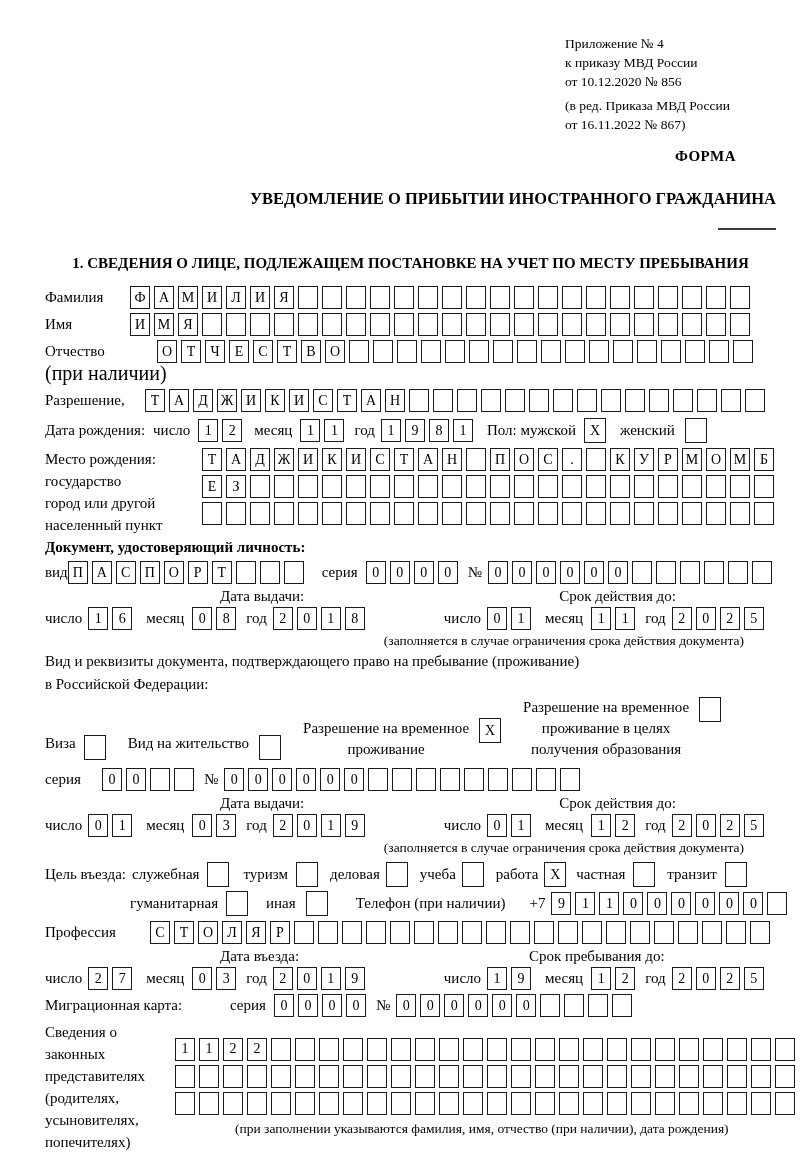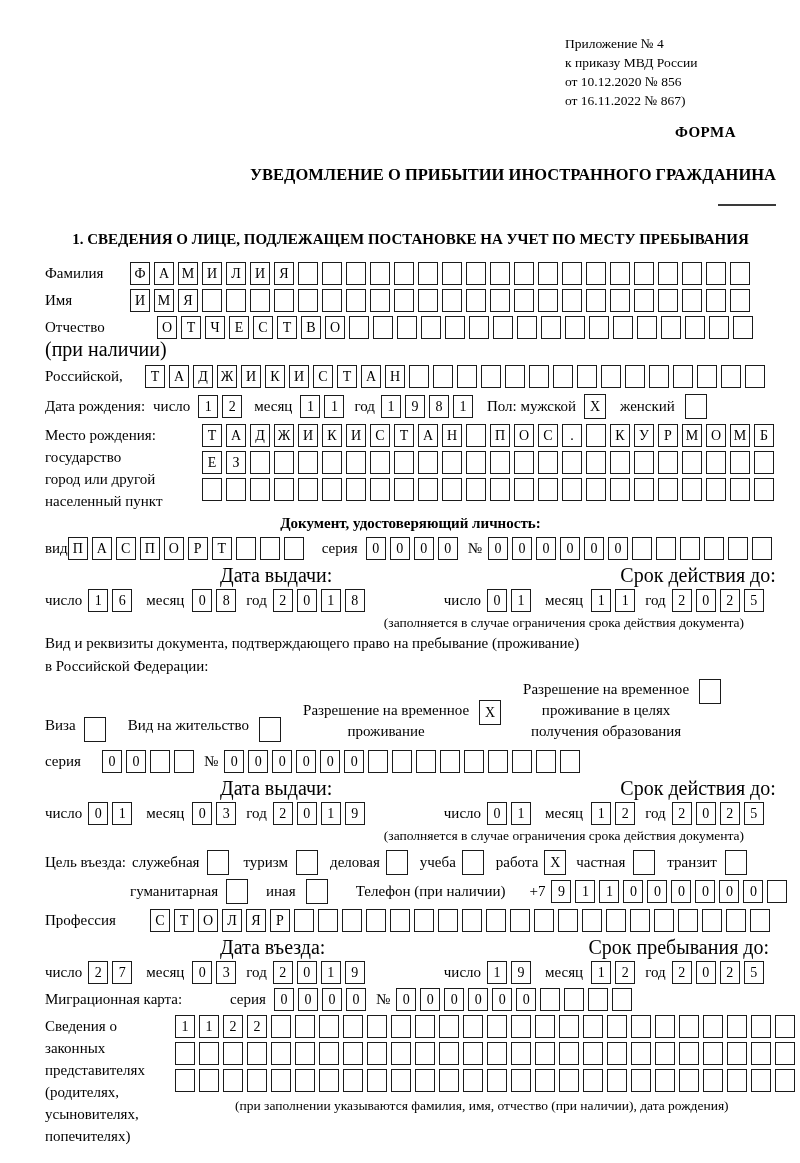--- a/index.html
+++ b/index.html
@@ -30,43 +30,44 @@
   .title { text-align:right; font-weight:bold; font-size:16.5px; line-height:23px; margin-top:22px; }
   .uline { display:inline-block; width:58px; border-bottom:2px solid #3a3a3a; transform:translateY(3px); margin-left:10px; }
 
   .sect { text-align:center; font-weight:bold; font-size:15px; margin-top:22px; margin-bottom:14px; }
 
   .ml6 { margin-left:6px; } .ml8 { margin-left:8px; } .ml10 { margin-left:10px; }
   .ml14 { margin-left:14px; } .ml18 { margin-left:18px; } .ml24 { margin-left:24px; }
   .mr6 { margin-right:6px; } .mr8 { margin-right:8px; } .mr10 { margin-right:10px; }
 
   .lblcol { flex:none; line-height:22px; font-size:15px; }
-  .dochead { text-align:center; font-weight:bold; font-size:15px; margin:3px 0 5px 0; }
-
-  .dhead { display:flex; font-size:20px; margin-top:2px;gap:33px; }
+  .dochead { text-align:left; font-weight:bold; font-size:15px; margin:3px 0 5px 0; }
+
+  .dhead { display:flex; font-size:15px; margin-top:2px; }
   .dates { display:flex; align-items:center; margin-top:2px; margin-bottom:2px; }
   .note { text-align:right; padding-right:32px; font-size:13.5px; line-height:17px; margin-bottom:4px; }
 
   .permits { display:flex; align-items:flex-end; margin-top:4px; margin-bottom:8px; }
   .permits .opt { display:flex; align-items:flex-start; }
   .optlines { text-align:center; line-height:21px; font-size:15px; }
 
   .purpose { display:flex; align-items:center; margin-top:6px; margin-bottom:4px; }
-  .reps { display:flex; align-items:flex-start; margin-top:4px; }
+  .reps { display:flex; align-items:center; margin-top:4px; }
   .repnote { font-size:13.5px; margin-top:6px; margin-left:60px; }
 </style>
 </head>
 <body>
 
 <div class="page">
 
   <div class="hdr">
     <div>Приложение № 4</div>
     <div>к приказу МВД России</div>
     <div>от 10.12.2020 № 856</div>
+    <div class="gap">(в ред. Приказа МВД России</div>
     <div>от 16.11.2022 № 867)</div>
   </div>
   <div class="forma">ФОРМА</div>
 
   <div class="title">
     <div>УВЕДОМЛЕНИЕ О ПРИБЫТИИ ИНОСТРАННОГО ГРАЖДАНИНА</div>
     <div>
       <span class="uline"></span>
     </div>
   </div>
@@ -163,21 +164,21 @@
         <span class="cell"></span>
         <span class="cell"></span>
         <span class="cell"></span>
         <span class="cell"></span>
         <span class="cell"></span>
       </span>
   </div>
   <div class="sub">(при наличии)</div>
 
   <div class="frow" style="margin-bottom:0">
-    <span class="lbl" style="width:100px">Российской,</span>
+    <span class="lbl" style="width:100px">Разрешение,</span>
     <span class="cells">
         <span class="cell">Т</span>
         <span class="cell">А</span>
         <span class="cell">Д</span>
         <span class="cell">Ж</span>
         <span class="cell">И</span>
         <span class="cell">К</span>
         <span class="cell">И</span>
         <span class="cell">С</span>
         <span class="cell">Т</span>

